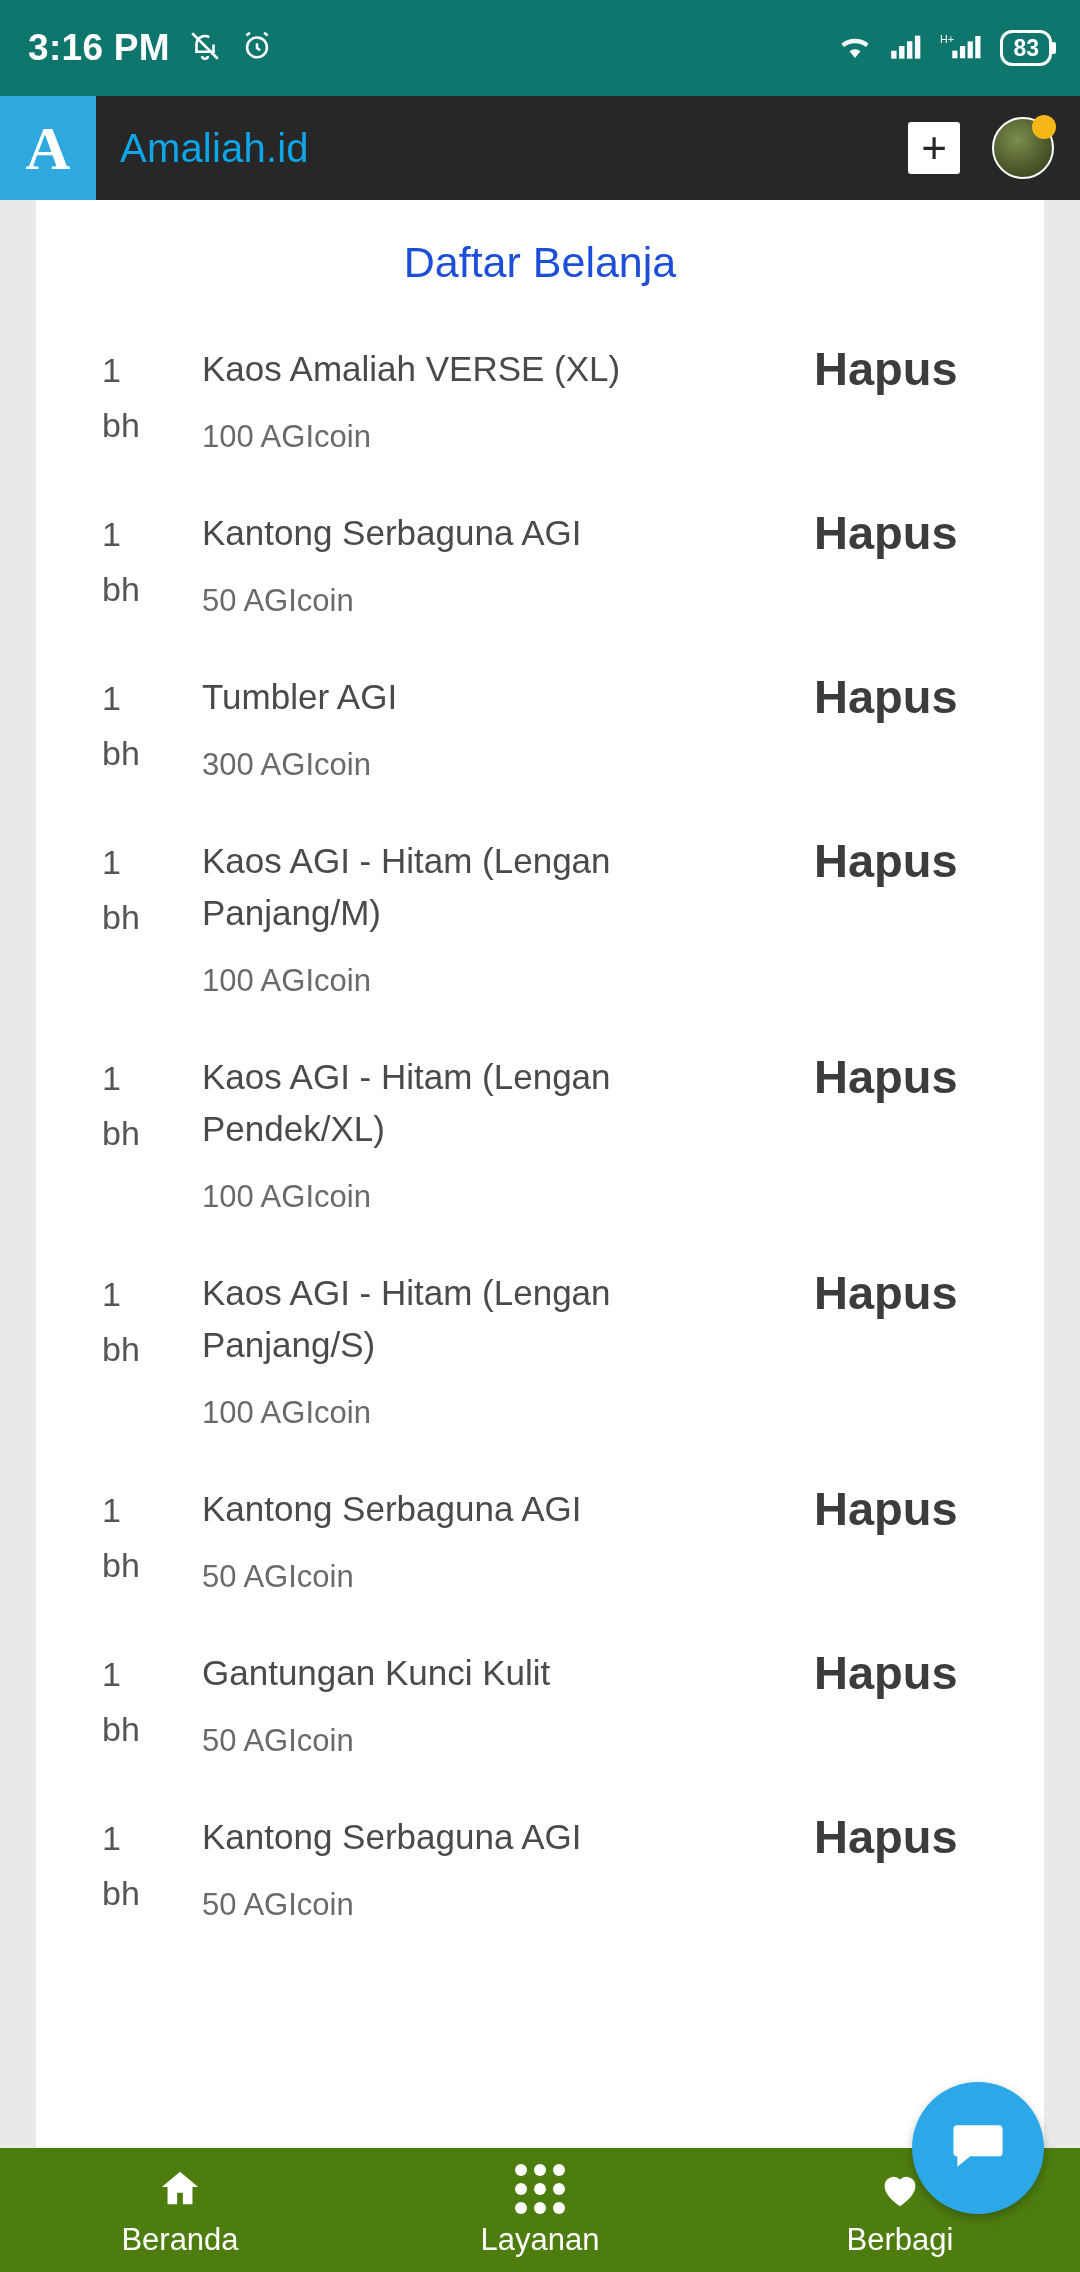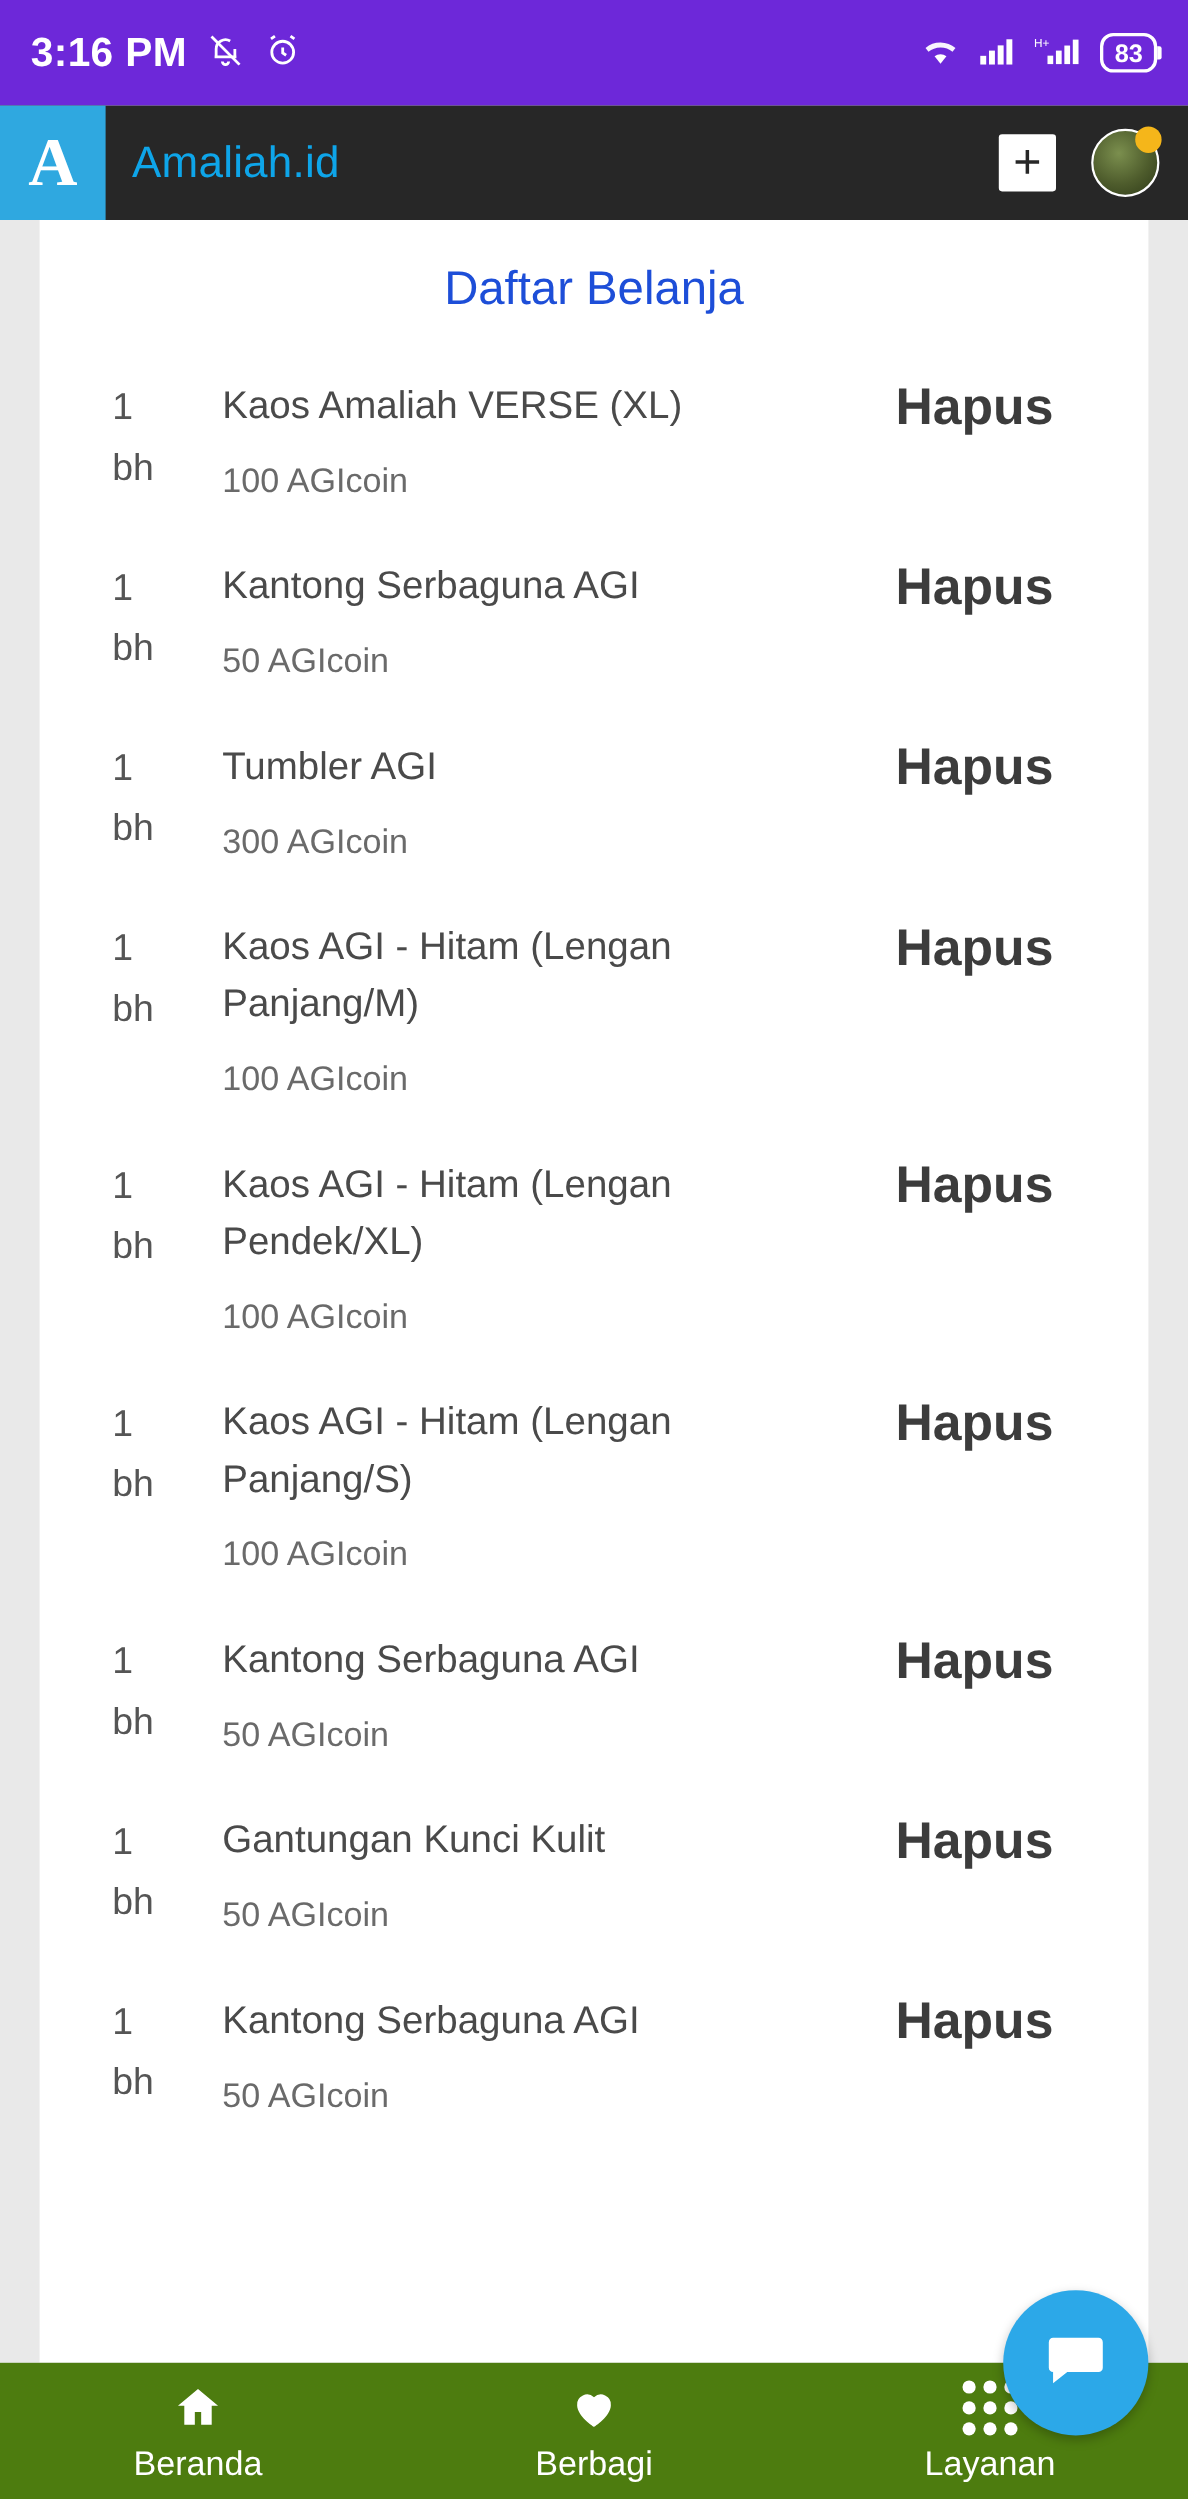--- a/index.html
+++ b/index.html
@@ -15,21 +15,21 @@
     width: 1080px;
     height: 2272px;
     background: #e9e9e9;
     display: flex;
     flex-direction: column;
   }
 
   
   .status-bar {
     height: 96px;
-    background: #6d28d9;
+    background: #0f766e;
     color: #ffffff;
     display: flex;
     align-items: center;
     padding: 0 28px;
     flex: 0 0 96px;
     text-align: right;
   }
   .status-left {
     display: flex;
     align-items: center;
@@ -413,41 +413,41 @@
     <div class="nav-item">
       <div class="nav-icon">
         <svg width="50" height="46" viewBox="0 0 24 24" fill="#ffffff">
           <path d="M12 3 2.5 11h3v9h5v-6h3v6h5v-9h3L12 3z"></path>
         </svg>
       </div>
       <span class="nav-label">Beranda</span>
     </div>
     <div class="nav-item">
       <div class="nav-icon">
-        <svg width="50" height="46" viewBox="0 0 24 24" fill="#ffffff">
-          <path d="M12 21s-8-5.1-8-10.3A4.7 4.7 0 0 1 12 7a4.7 4.7 0 0 1 8 3.7C20 15.9 12 21 12 21z"></path>
-        </svg>
-      </div>
-      <span class="nav-label">Berbagi</span>
-    </div>
-    <div class="nav-item">
-      <div class="nav-icon">
         <div class="dots-grid">
           <span></span>
             <span></span>
             <span></span>
           <span></span>
             <span></span>
             <span></span>
           <span></span>
             <span></span>
             <span></span>
         </div>
       </div>
       <span class="nav-label">Layanan</span>
+    </div>
+    <div class="nav-item">
+      <div class="nav-icon">
+        <svg width="50" height="46" viewBox="0 0 24 24" fill="#ffffff">
+          <path d="M12 21s-8-5.1-8-10.3A4.7 4.7 0 0 1 12 7a4.7 4.7 0 0 1 8 3.7C20 15.9 12 21 12 21z"></path>
+        </svg>
+      </div>
+      <span class="nav-label">Berbagi</span>
     </div>
     <div class="fab">
       <span>
         <svg width="66" height="62" viewBox="0 0 24 24" fill="#ffffff">
           <path d="M4 4h16a1.5 1.5 0 0 1 1.5 1.5v9A1.5 1.5 0 0 1 20 16H9l-5 4v-4H4a1.5 1.5 0 0 1-1.5-1.5v-9A1.5 1.5 0 0 1 4 4z"></path>
         </svg>
       </span>
     </div>
   </div>
 </div>

